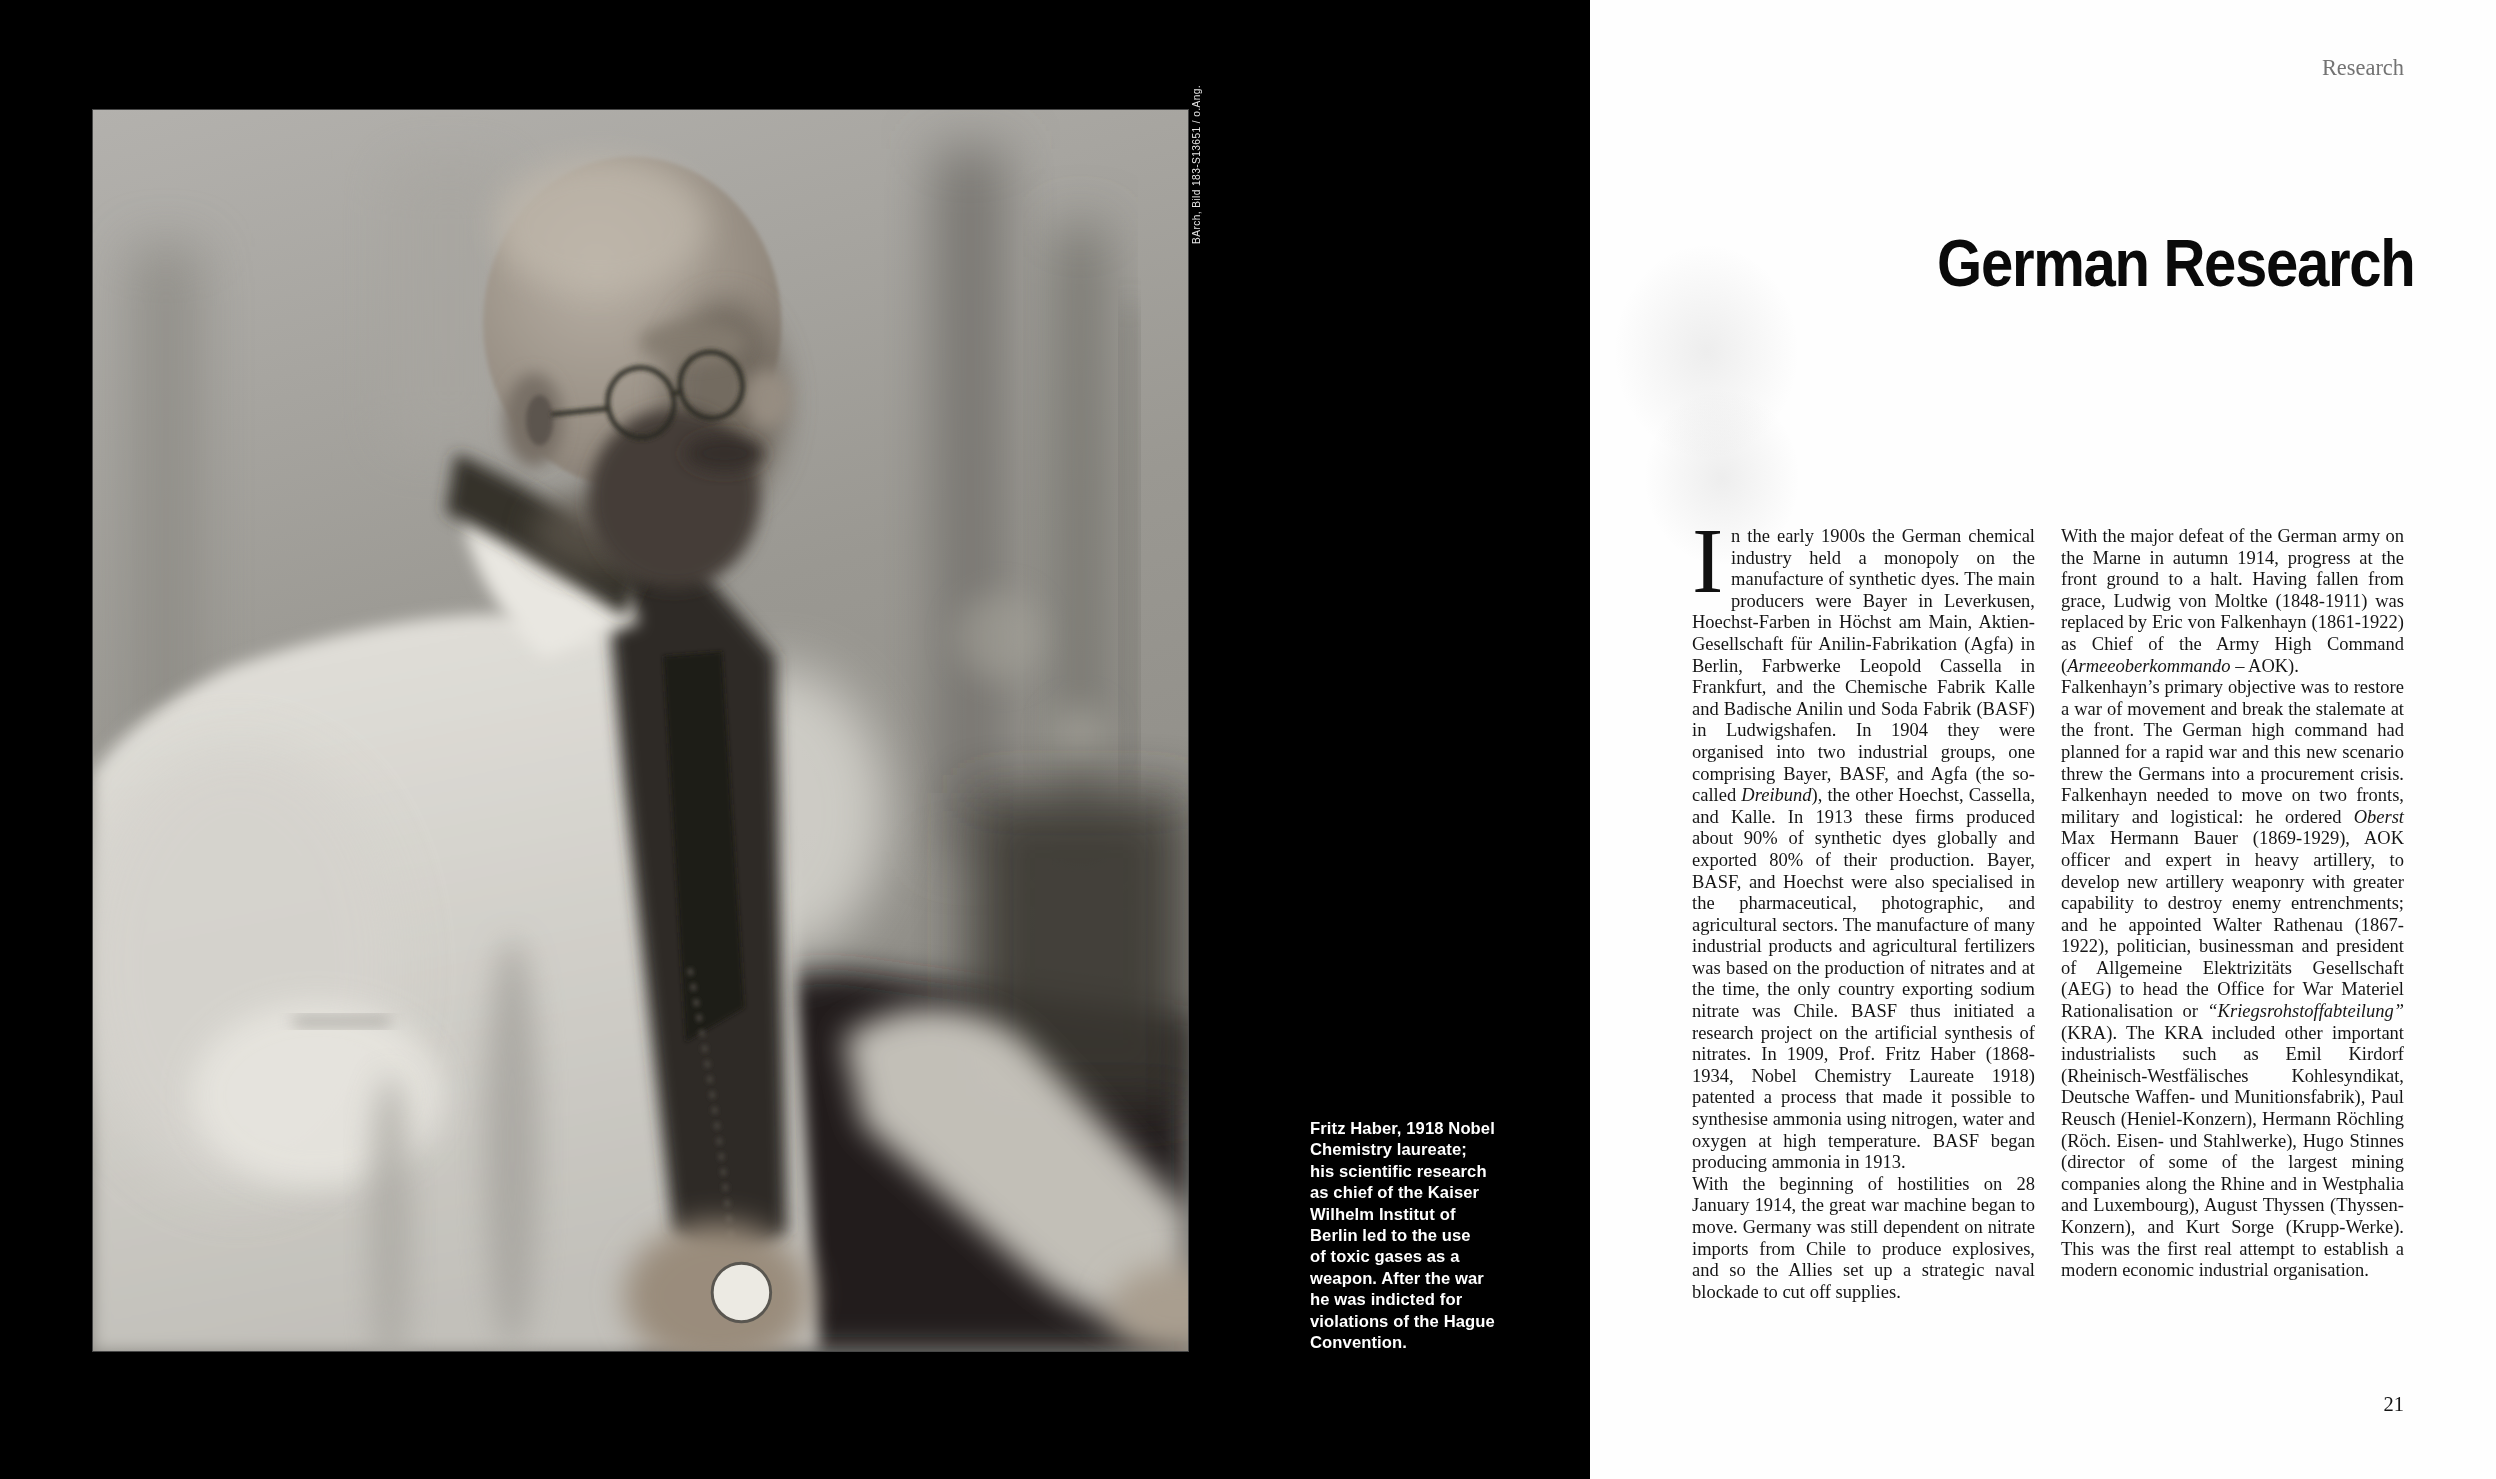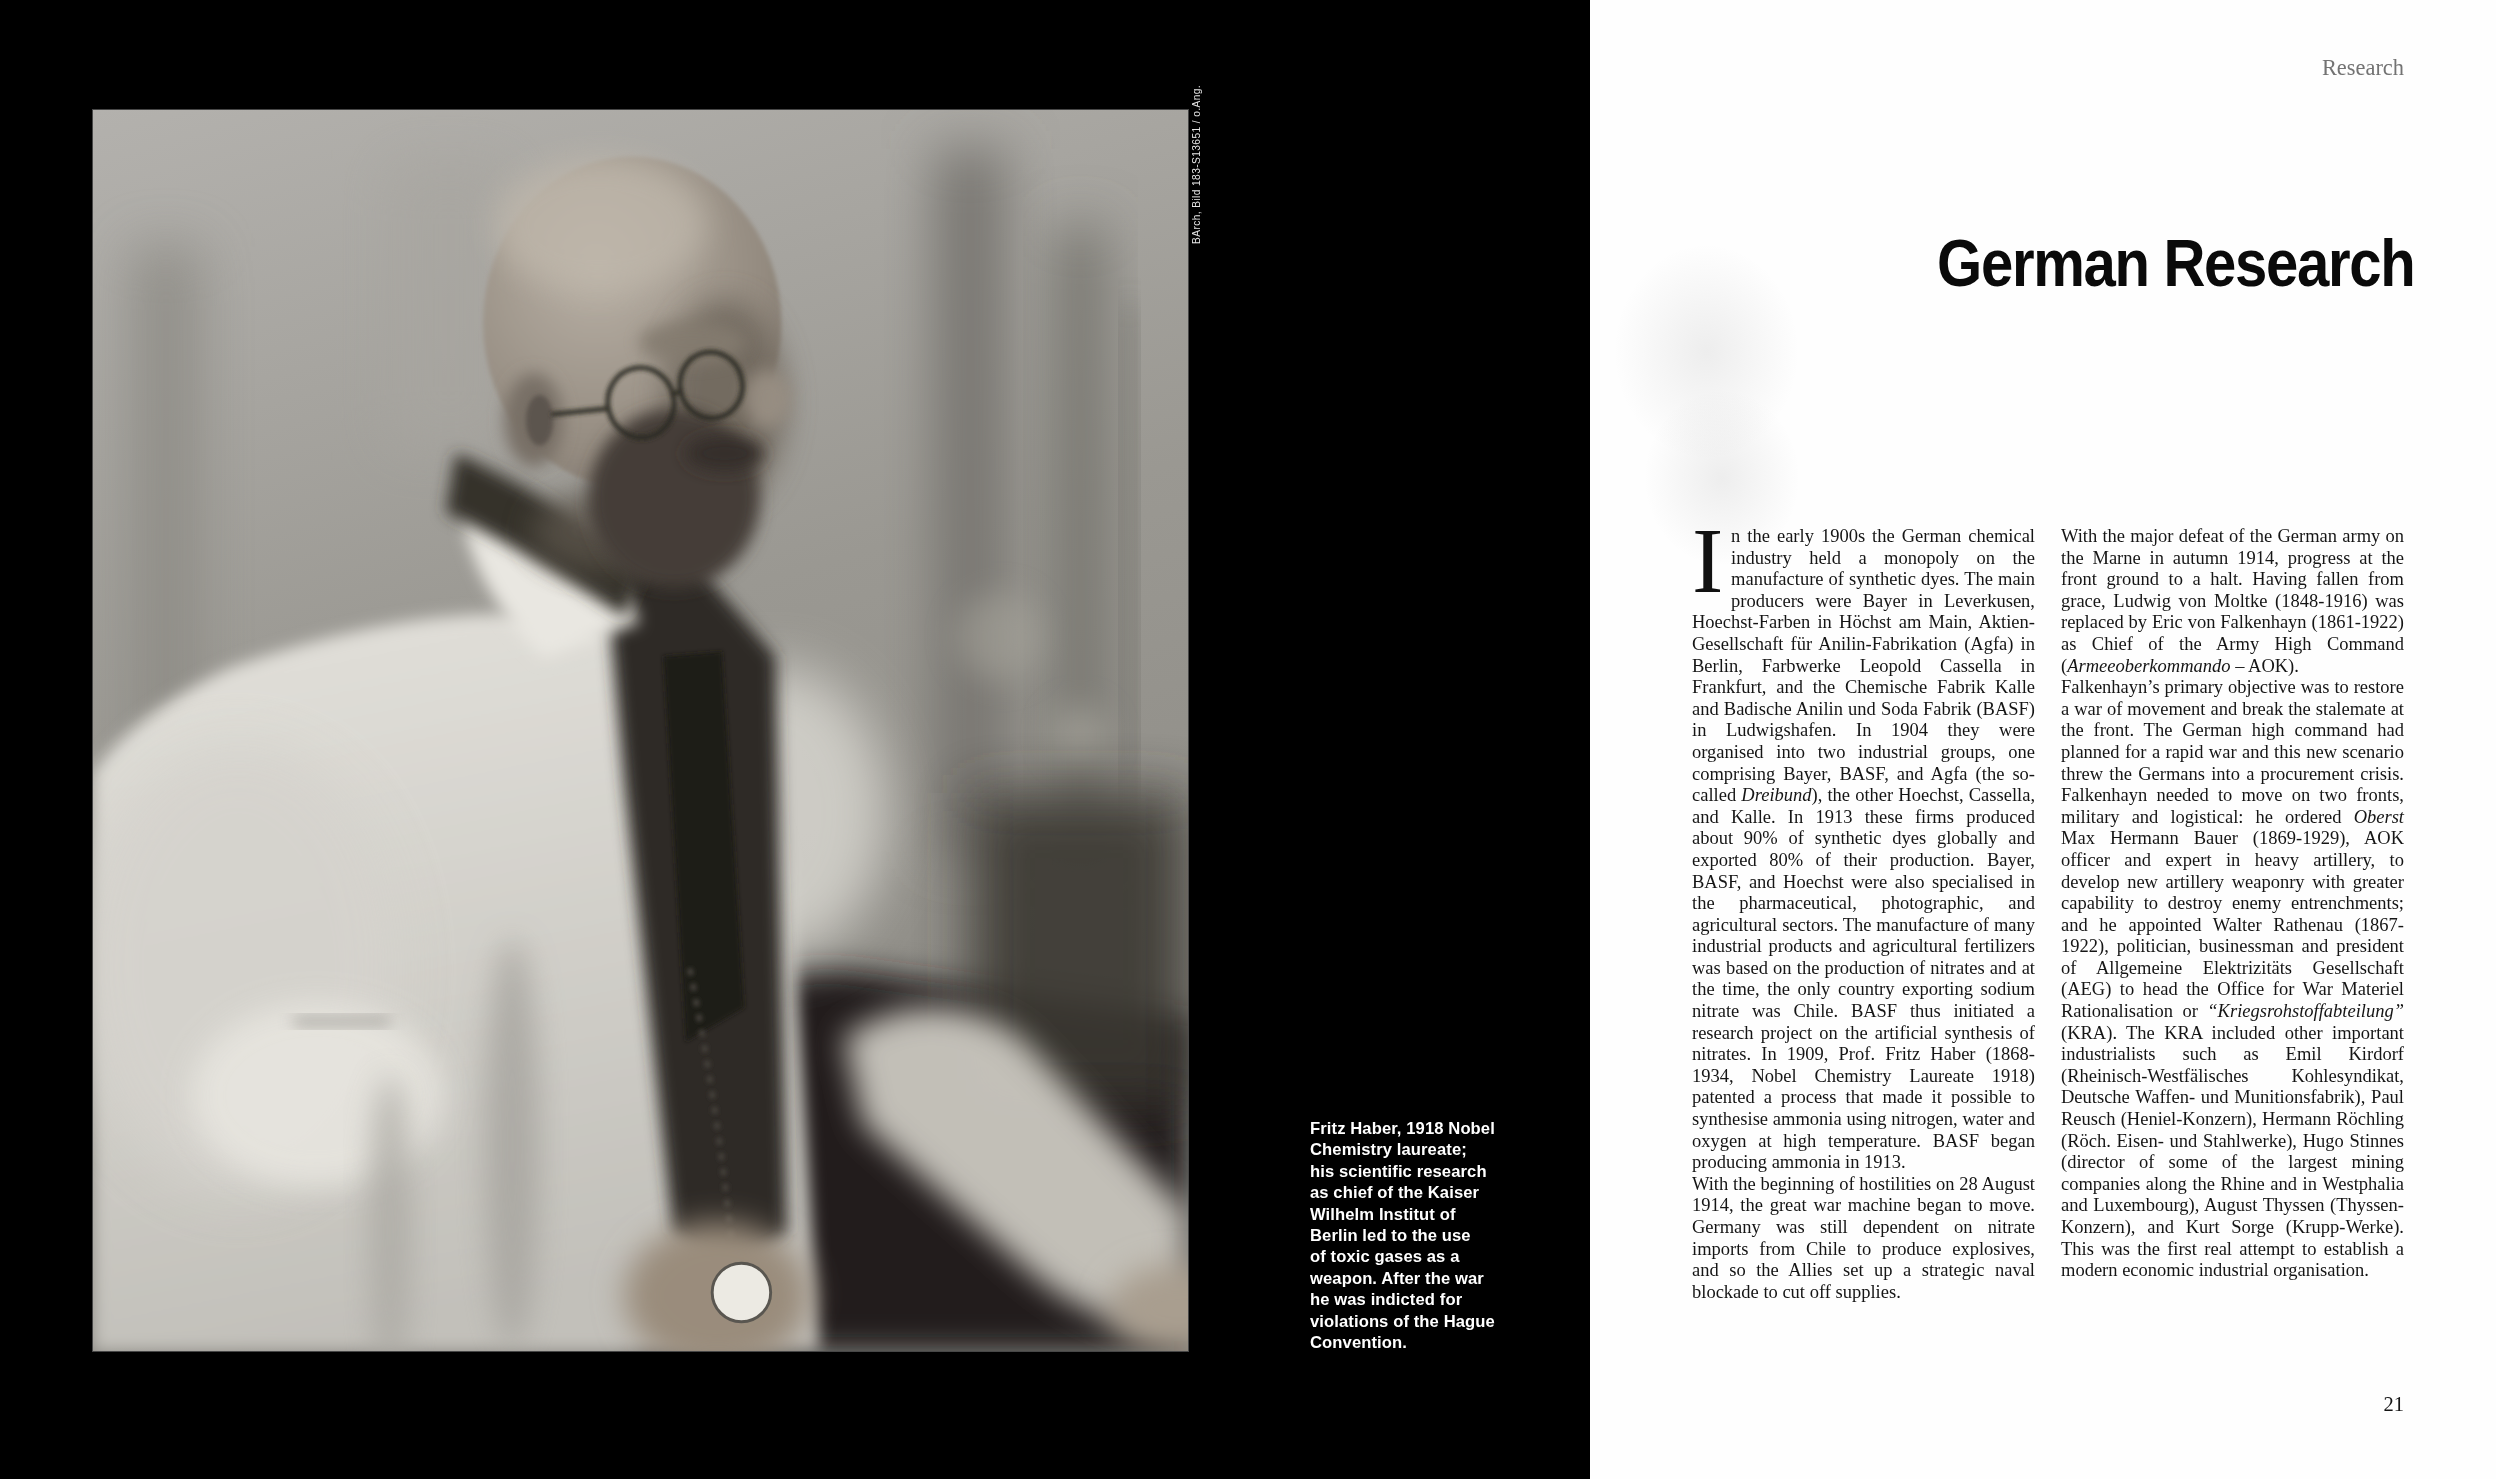--- a/index.html
+++ b/index.html
@@ -144,23 +144,23 @@
     <div class="smudge" style="left:24.4px;top:244px;width:185px;height:215px;"></div>
     <div class="smudge" style="left:54px;top:390px;width:156px;height:176px;"></div>
   </div>
 
   <div class="running-head">Research</div>
 
   <h1 class="page-title" style="margin:0;">German Research</h1>
 
   <div class="col col-left">
       <p><span class="dropcap">I</span><span>n the early 1900s the German chemical industry held a monopoly on the manufacture of synthetic dyes. The main producers were Bayer in Leverkusen, Hoechst-Farben in Höchst am Main, Aktien-Gesellschaft für Anilin-Fabrikation (Agfa) in Berlin, Farbwerke Leopold Cassella in Frankfurt, and the Chemische Fabrik Kalle and Badische Anilin und Soda Fabrik (BASF) in Ludwigshafen. In 1904 they were organised into two industrial groups, one comprising Bayer, BASF, and Agfa (the so-called </span><span class="italic">Dreibund</span><span>), the other Hoechst, Cassella, and Kalle. In 1913 these firms produced about 90% of synthetic dyes globally and exported 80% of their production. Bayer, BASF, and Hoechst were also specialised in the pharmaceutical, photographic, and agricultural sectors. The manufacture of many industrial products and agricultural fertilizers was based on the production of nitrates and at the time, the only country exporting sodium nitrate was Chile. BASF thus initiated a research project on the artificial synthesis of nitrates. In 1909, Prof. Fritz Haber (1868-1934, Nobel Chemistry Laureate 1918) patented a process that made it possible to synthesise ammonia using nitrogen, water and oxygen at high temperature. BASF began producing ammonia in 1913.</span></p>
-      <p><span>With the beginning of hostilities on 28 August 1914, the great war machine began to move. Germany was still dependent on nitrate imports from Chile to produce explosives, and so the Allies set up a strategic naval blockade to cut off supplies.</span></p>
+      <p><span>With the beginning of hostilities on 28 January 1914, the great war machine began to move. Germany was still dependent on nitrate imports from Chile to produce explosives, and so the Allies set up a strategic naval blockade to cut off supplies.</span></p>
     </div>
   <div class="col col-right">
-      <p><span>With the major defeat of the German army on the Marne in autumn 1914, progress at the front ground to a halt. Having fallen from grace, Ludwig von Moltke (1848-1916) was replaced by Eric von Falkenhayn (1861-1922) as Chief of the Army High Command (</span><span class="italic">Armeeoberkommando</span><span> – AOK).</span></p>
+      <p><span>With the major defeat of the German army on the Marne in autumn 1914, progress at the front ground to a halt. Having fallen from grace, Ludwig von Moltke (1848-1911) was replaced by Eric von Falkenhayn (1861-1922) as Chief of the Army High Command (</span><span class="italic">Armeeoberkommando</span><span> – AOK).</span></p>
       <p><span>Falkenhayn’s primary objective was to restore a war of movement and break the stalemate at the front. The German high command had planned for a rapid war and this new scenario threw the Germans into a procurement crisis. Falkenhayn needed to move on two fronts, military and logistical: he ordered </span><span class="italic">Oberst</span><span> Max Hermann Bauer (1869-1929), AOK officer and expert in heavy artillery, to develop new artillery weaponry with greater capability to destroy enemy entrenchments; and he appointed Walter Rathenau (1867-1922), politician, businessman and president of Allgemeine Elektrizitäts Gesellschaft (AEG) to head the Office for War Materiel Rationalisation or </span><span class="italic">“Kriegsrohstoffabteilung”</span><span> (KRA). The KRA included other important industrialists such as Emil Kirdorf (Rheinisch-Westfälisches Kohlesyndikat, Deutsche Waffen- und Munitionsfabrik), Paul Reusch (Heniel-Konzern), Hermann Röchling (Röch. Eisen- und Stahlwerke), Hugo Stinnes (director of some of the largest mining companies along the Rhine and in Westphalia and Luxembourg), August Thyssen (Thyssen-Konzern), and Kurt Sorge (Krupp-Werke). This was the first real attempt to establish a modern economic industrial organisation.</span></p>
     </div>
 
   <div class="page-number">21</div>
 
 </div>
 
 
 </body></html>

